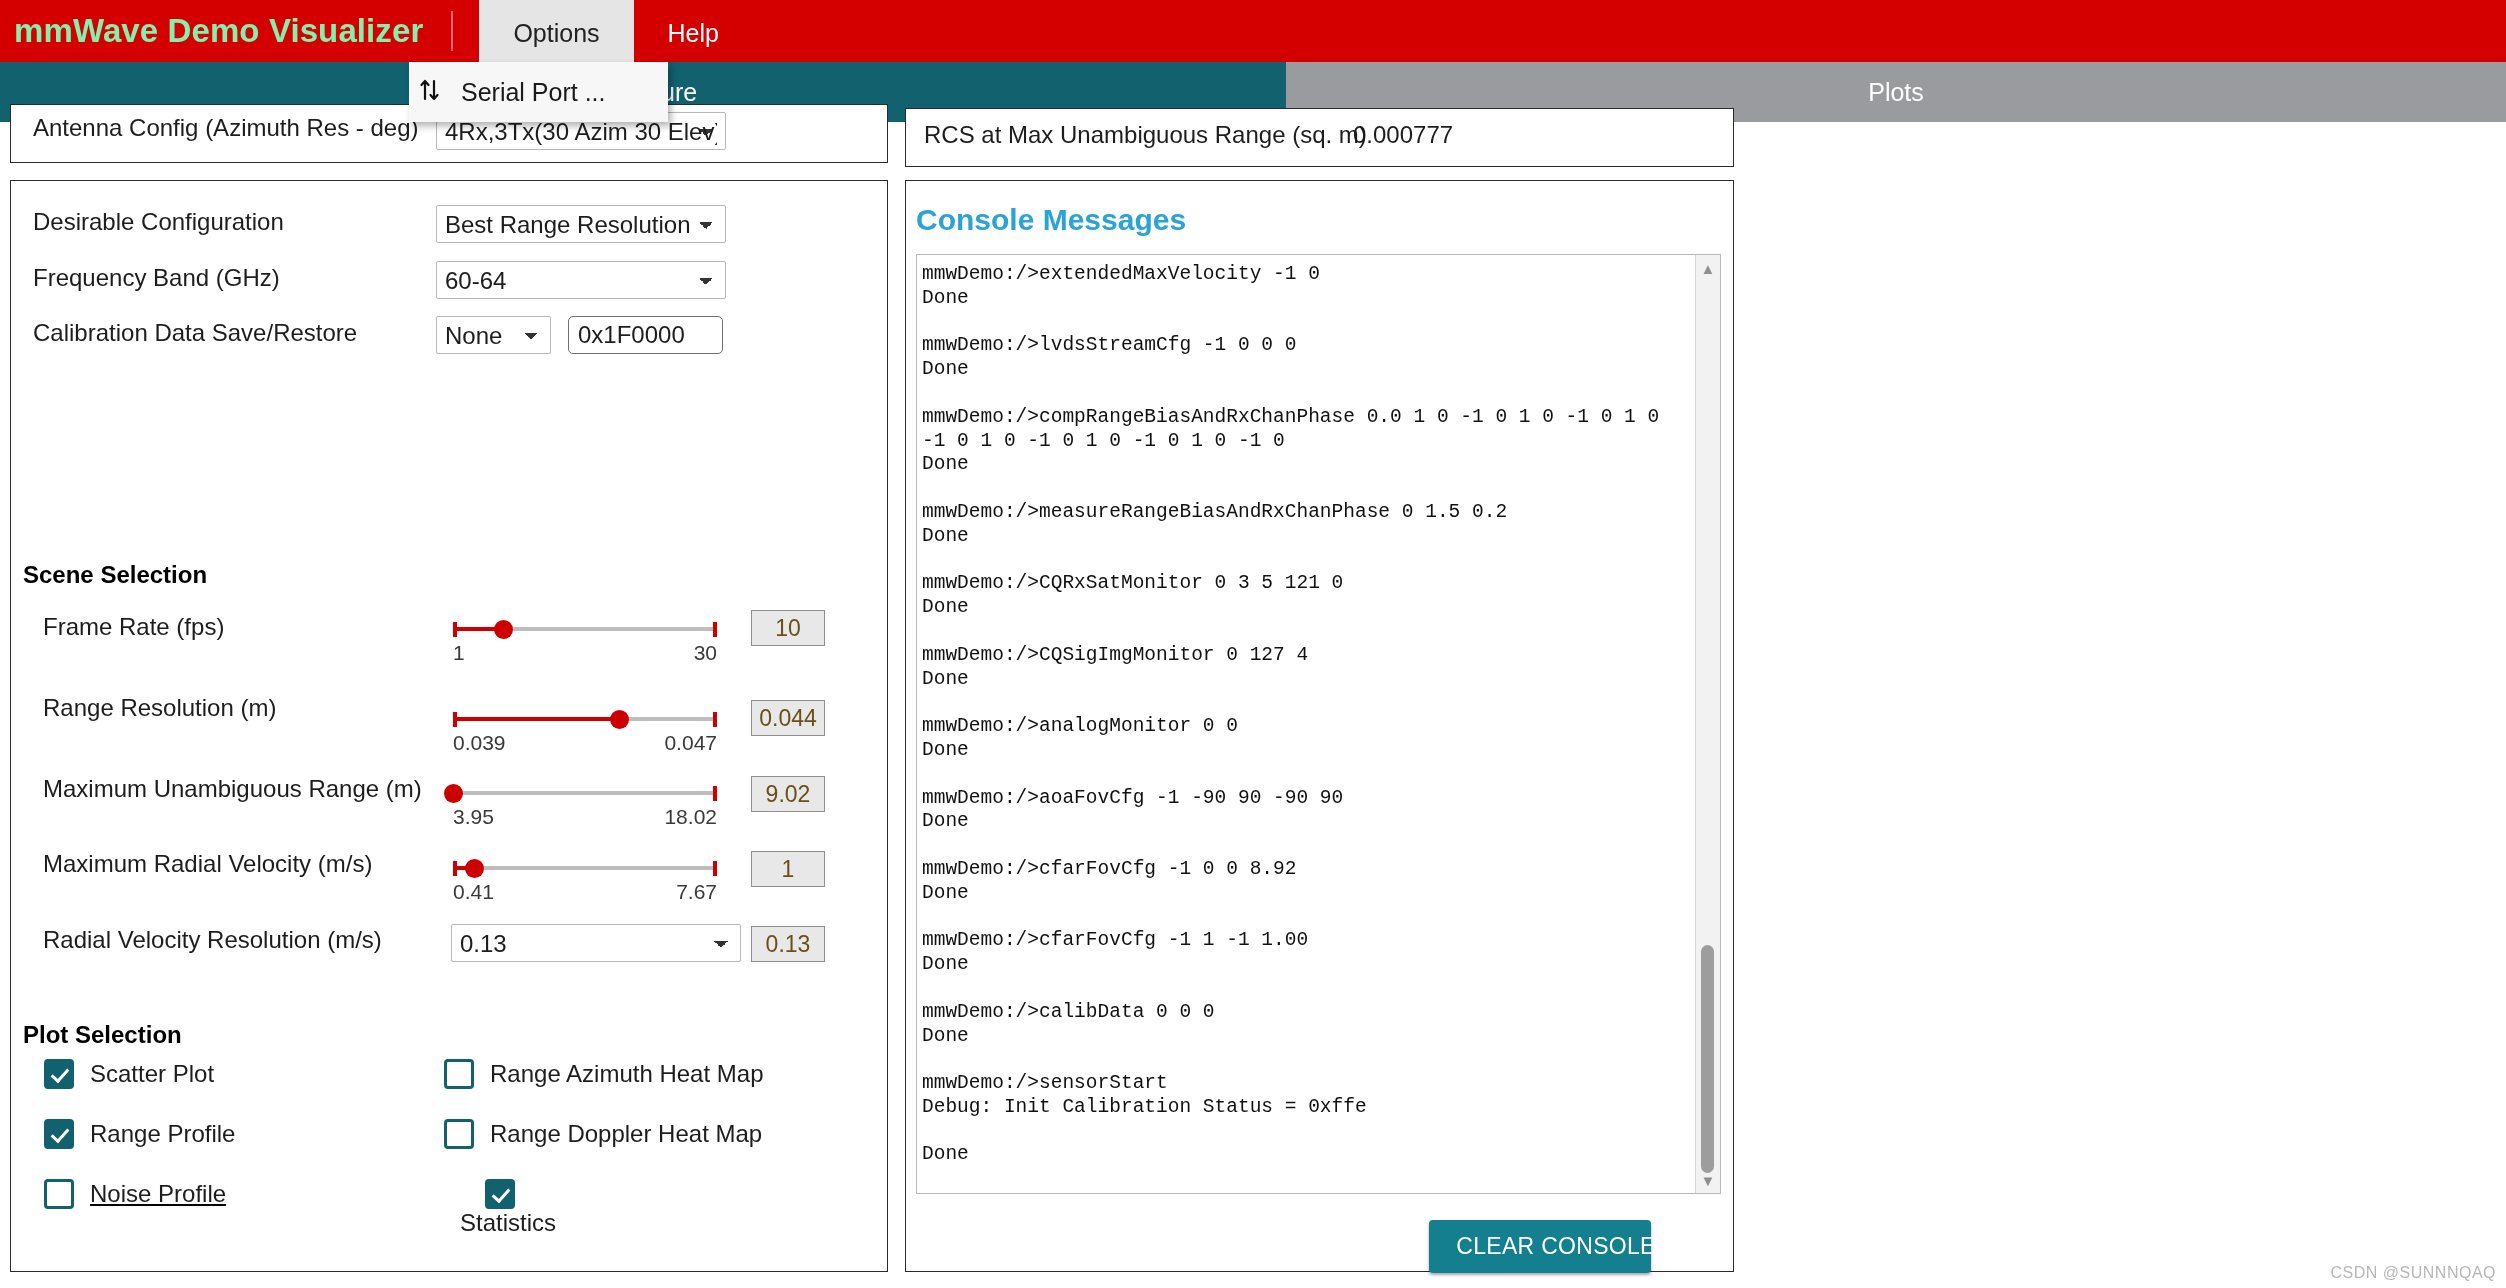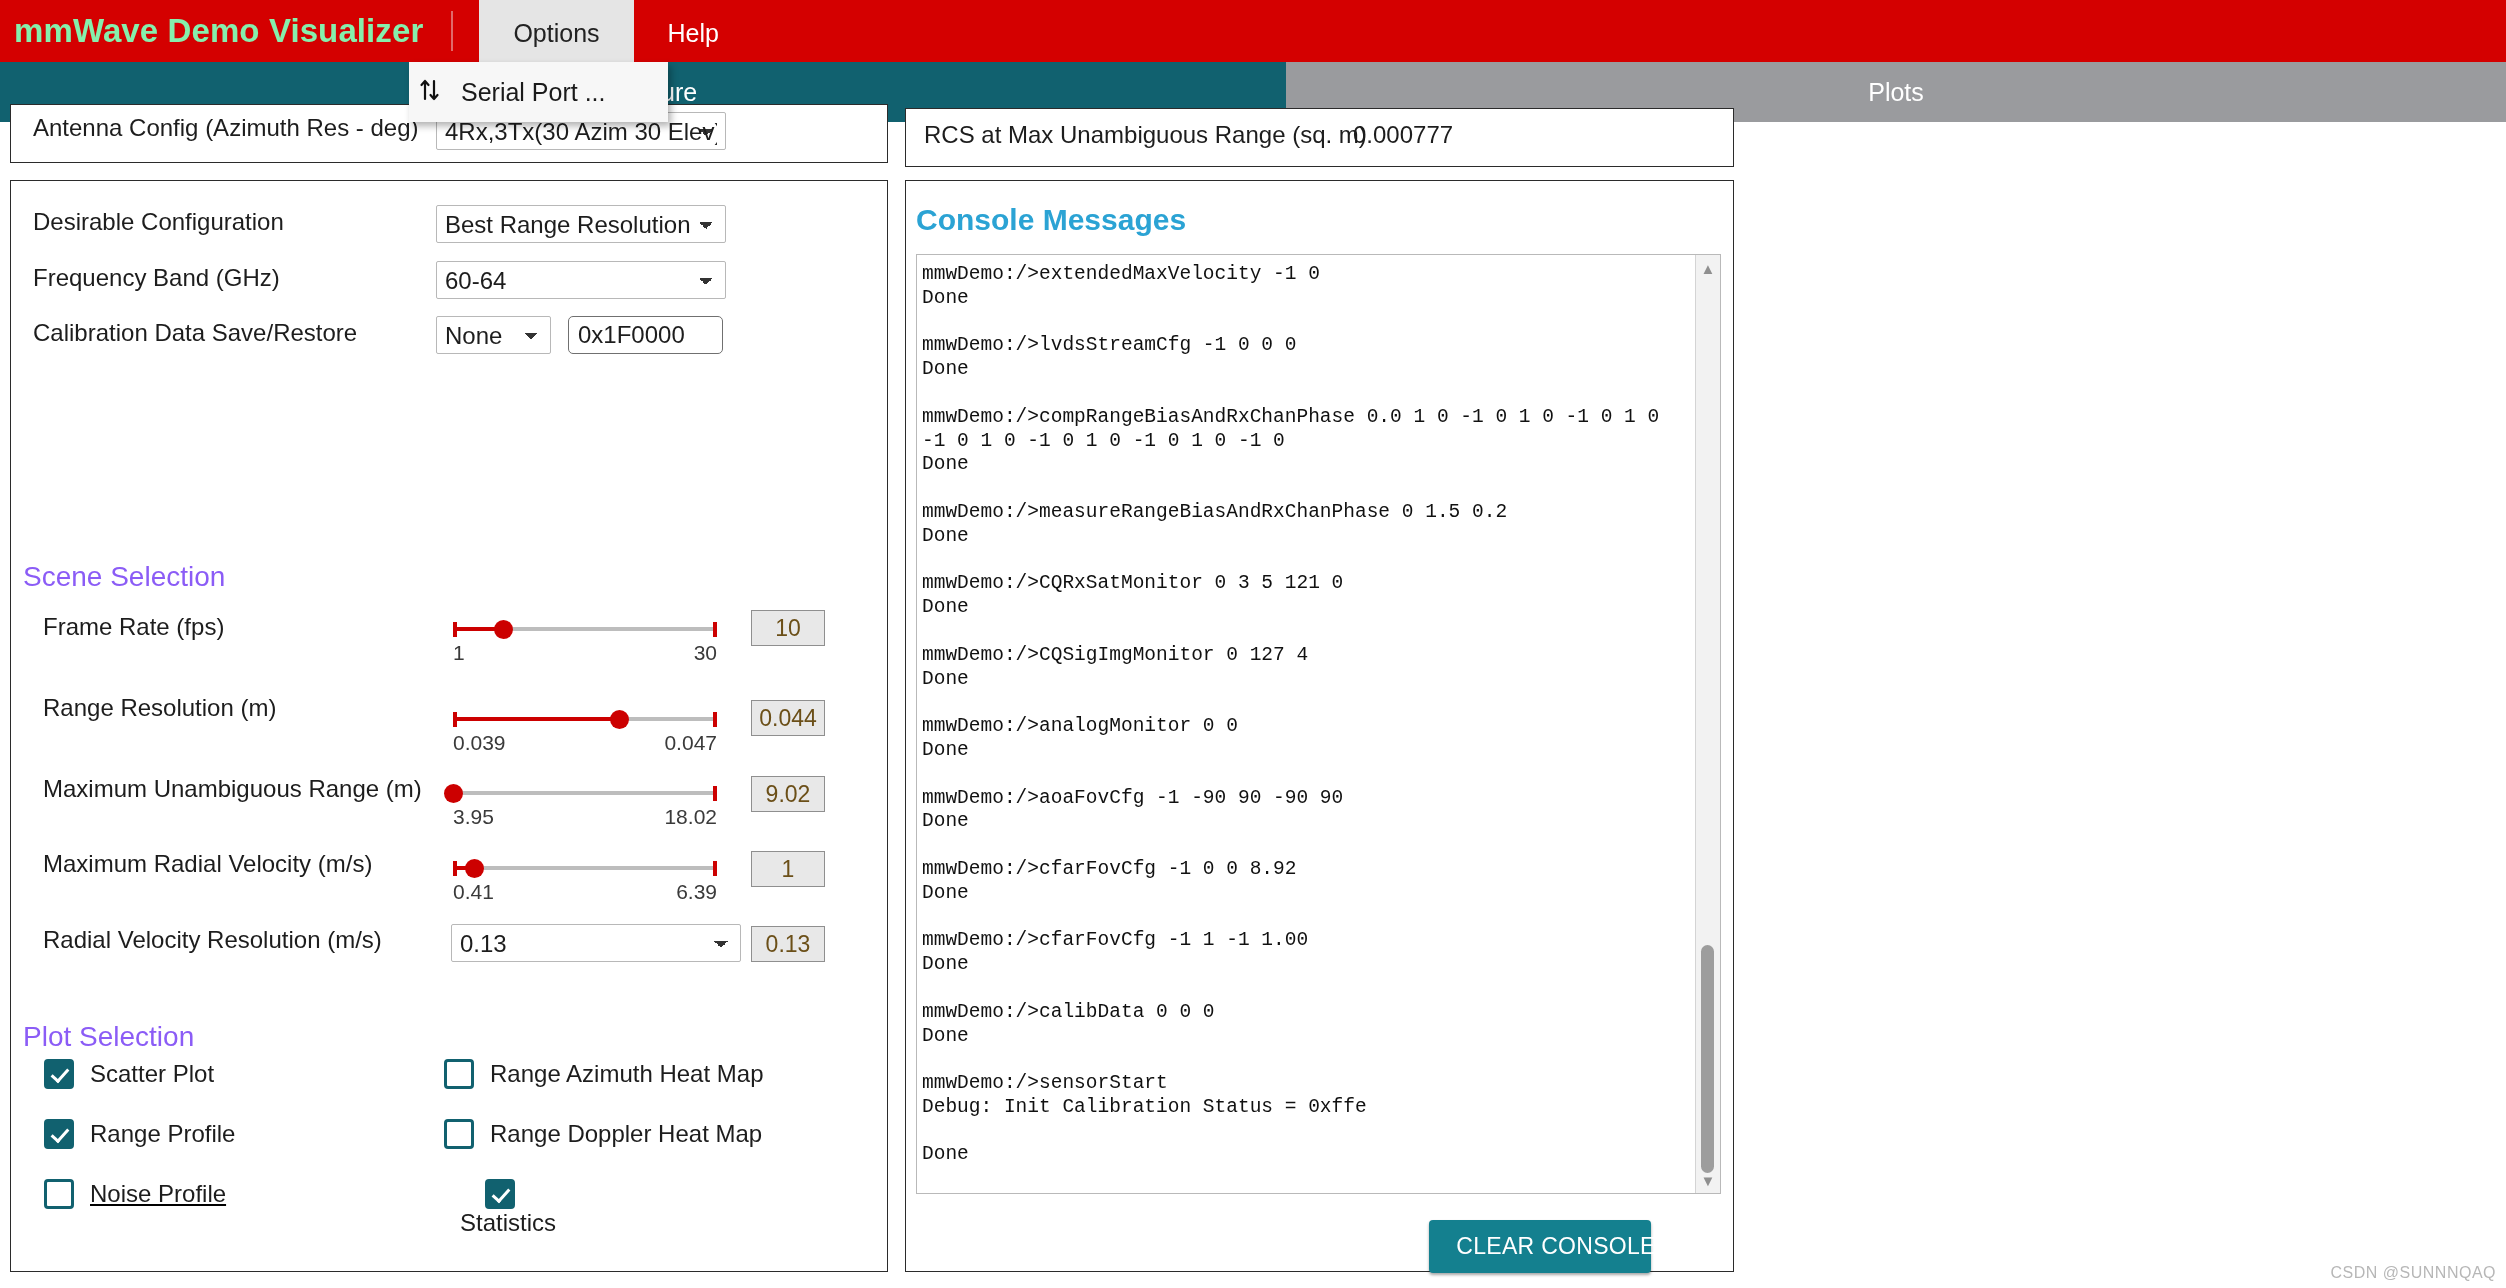--- a/index.html
+++ b/index.html
@@ -90,21 +90,21 @@
     background-repeat: no-repeat;
   }
   input.textbox {
     font-family: "Liberation Sans", sans-serif;
     font-size: 24px; color: #1d1d1d; background: #ffffff;
     border: 1px solid #707070; border-radius: 5px;
     padding: 3px 9px; box-sizing: border-box; height: 38px;
   }
 
   .section-title {
-    position: absolute; font-size: 28px; font-weight: 400; color: #8b5cf6;
+    position: absolute; font-size: 24px; font-weight: 700; color: #000000;
   }
 
   
   .slider { position: absolute; width: 264px; height: 20px; }
   .strack {
     position: absolute; left: 0; top: 8px; width: 264px; height: 4px;
     background: #bdbdbd;
   }
   .sfill {
     position: absolute; left: 0; top: 8px; height: 4px; background: #cc0000;
@@ -291,21 +291,21 @@
     <div class="valuebox" style="left:740px; top:595px;">9.02</div>
 
     <span class="lbl" style="position:absolute; left:32px; top:669px;">Maximum Radial Velocity (m/s)</span>
     <div class="slider" style="left:442px; top:677px;">
       <div class="strack"></div>
       <div class="sfill" style="width:6%"></div>
       <div class="scap-l"></div>
       <div class="scap-r"></div>
       <div class="sthumb" style="left:8%"></div>
       <div class="stick min">0.41</div>
-      <div class="stick max">6.39</div>
+      <div class="stick max">7.67</div>
     </div>
     <div class="valuebox" style="left:740px; top:670px;">1</div>
 
     <span class="lbl" style="position:absolute; left:32px; top:745px;">Radial Velocity Resolution (m/s)</span>
     <select style="position:absolute; left:440px; top:743px; width:290px;">
       <option>0.13</option>
     </select>
     <div class="valuebox" style="left:740px; top:745px;">0.13</div>
 
     <div class="section-title" style="left:12px; top:840px;">Plot Selection</div>

